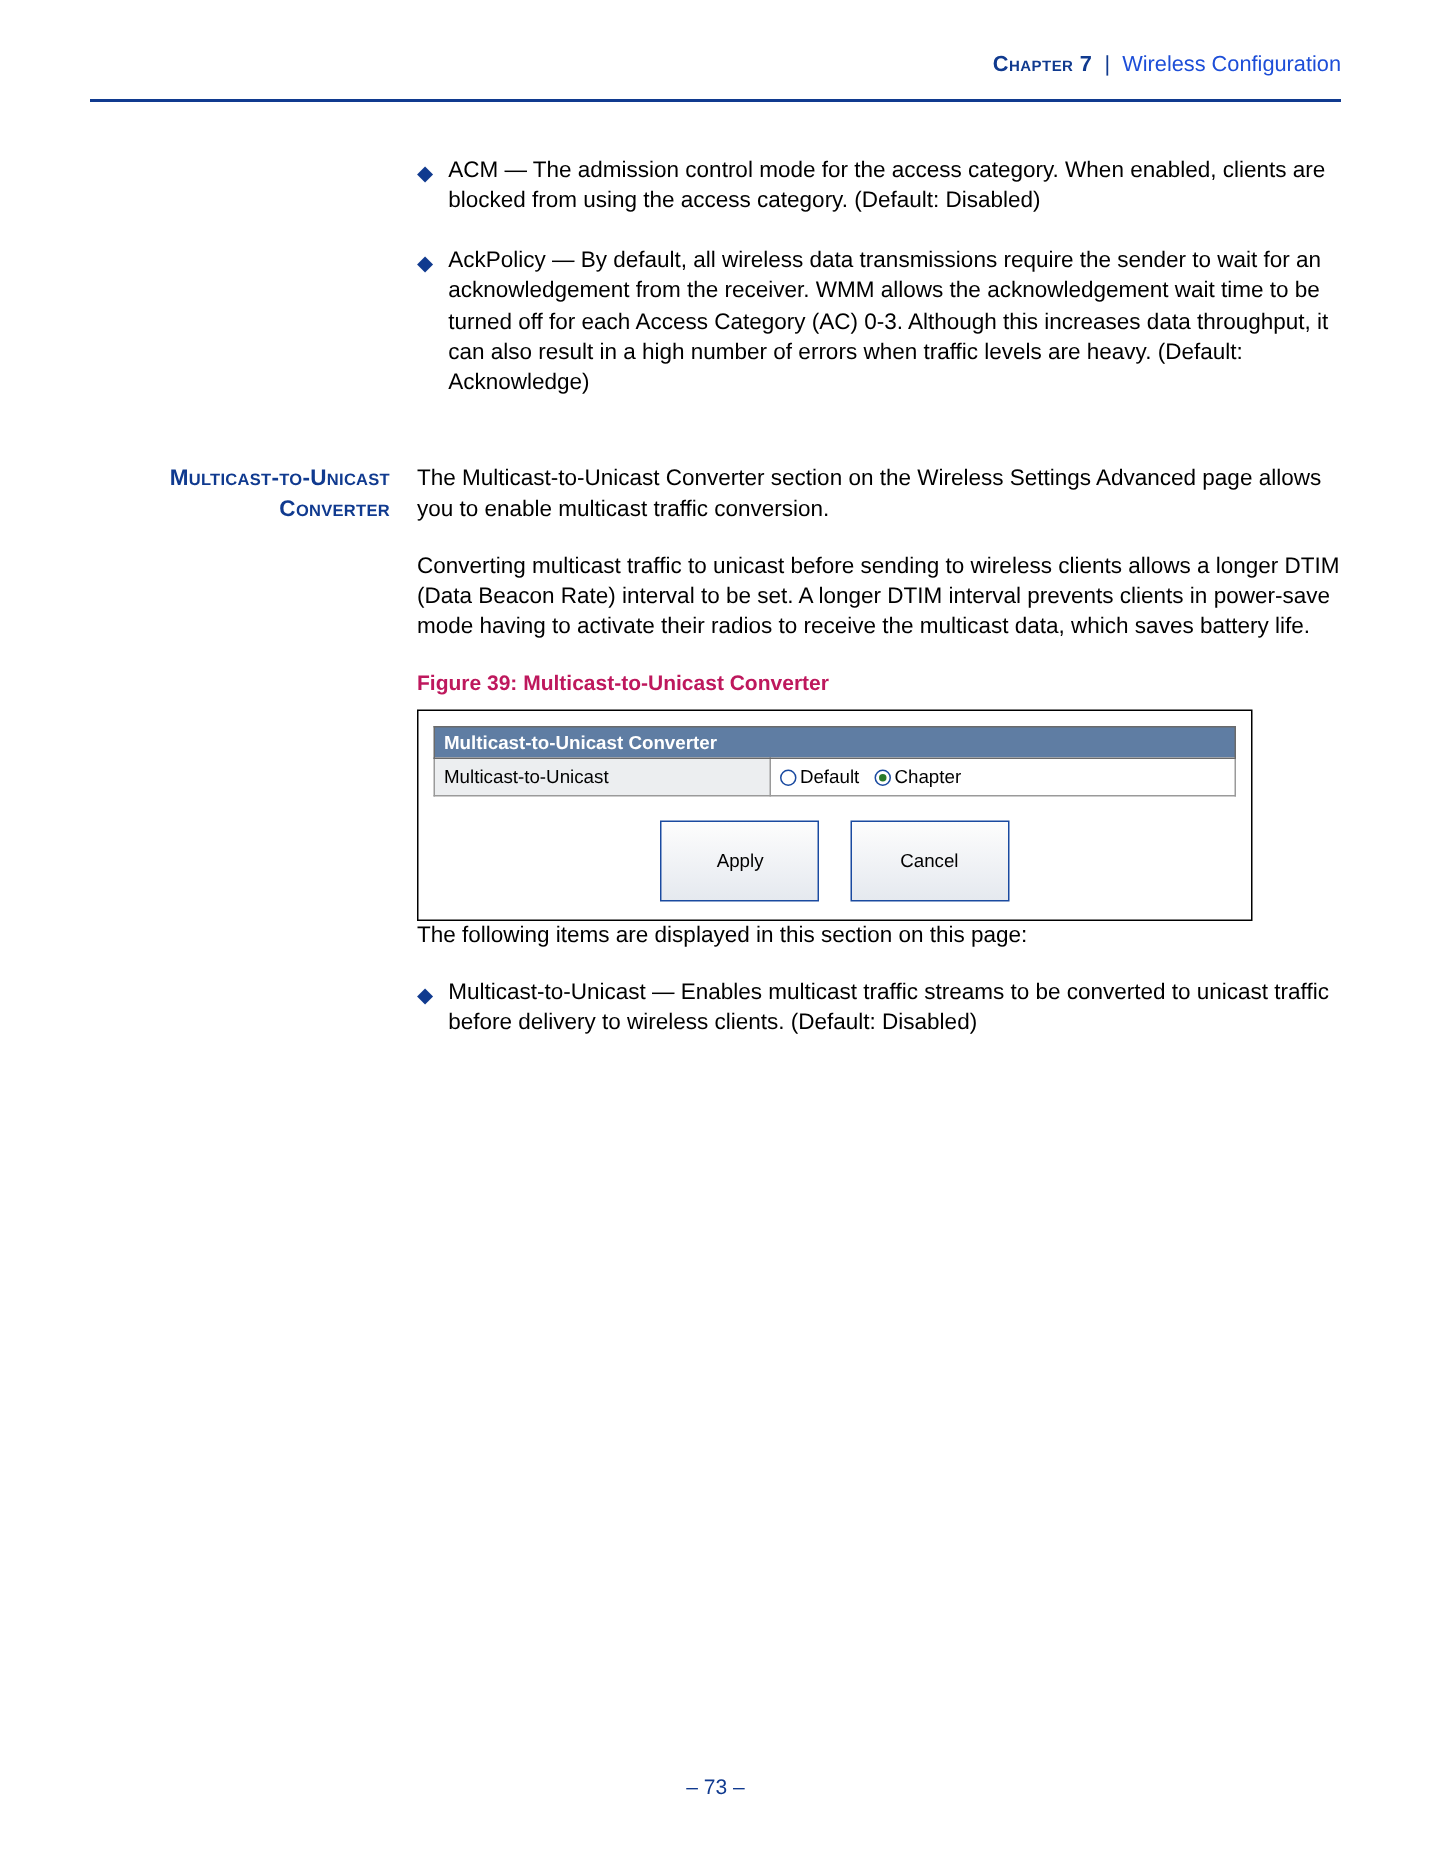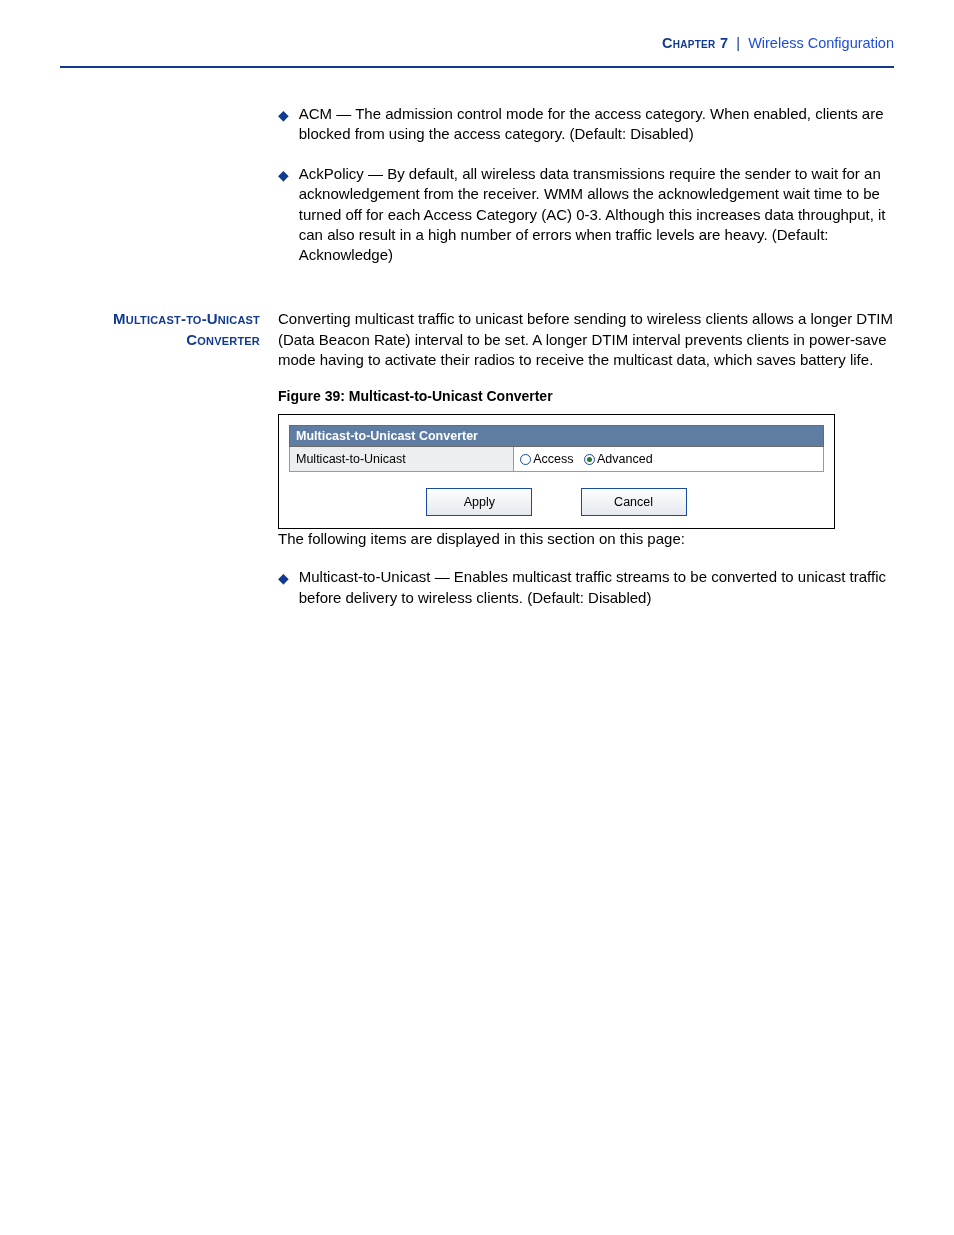--- a/index.html
+++ b/index.html
@@ -77,21 +77,21 @@
     font-variant: small-caps;
     font-size: 15px;
     line-height: 1.35;
     letter-spacing: 0.2px;
   }
   .section-body p {
     margin: 0 0 18px 0;
     line-height: 1.35;
   }
   .fig-caption {
-    color: #000000;
+    color: #be185d;
     font-weight: bold;
     font-size: 14px;
     margin-top: 6px;
     margin-bottom: 10px;
   }
   
   .figure {
     border: 1px solid #000;
     width: 557px;
     padding: 10px 10px 12px 10px;
@@ -145,28 +145,28 @@
     background: #2a7a2a;
     border-radius: 50%;
   }
   .btn-row {
     text-align: center;
     margin-top: 16px;
   }
   .btn {
     display: inline-block;
     min-width: 84px;
-    padding: 6px 10px;
+    padding: 19px 10px;
     border: 1px solid #1a4aa0;
     background: linear-gradient(#fdfdfd,#e5e9ef);
     font-family: Tahoma, Verdana, sans-serif;
     font-size: 12.5px;
     color: #000;
     text-align: center;
-    margin: 0 22px;
+    margin: 0 8px;
   }
   .after-fig {
     margin-top: 34px;
   }
   .footer {
     position: absolute;
     bottom: 36px;
     left: 0;
     width: 100%;
     text-align: center;
@@ -195,36 +195,37 @@
     </div>
 
     <div class="bullet-item">
       <span class="bullet-mark">◆</span>
       <span class="bullet-text"><strong>AckPolicy</strong><span> — By default, all wireless data transmissions require the sender to wait for an acknowledgement from the receiver. WMM allows the acknowledgement wait time to be turned off for each Access Category (AC) 0-3. Although this increases data throughput, it can also result in a high number of errors when traffic levels are heavy. (Default: Acknowledge)</span></span>
     </div>
 
     <div class="section-row">
       <div class="sidehead">Multicast-to-Unicast Converter</div>
       <div class="section-body">
+        <p>The Multicast-to-Unicast Converter section on the Wireless Settings Advanced page allows you to enable multicast traffic conversion.</p>
         <p>Converting multicast traffic to unicast before sending to wireless clients allows a longer DTIM (Data Beacon Rate) interval to be set. A longer DTIM interval prevents clients in power-save mode having to activate their radios to receive the multicast data, which saves battery life.</p>
 
         <div class="fig-caption">Figure 39:  Multicast-to-Unicast Converter</div>
 
         <div class="figure">
           <table class="ui-table">
             <tbody>
                 <tr>
               <th colspan="2">Multicast-to-Unicast Converter</th>
             </tr>
             <tr>
               <td class="label">Multicast-to-Unicast</td>
               <td class="value">
-                <span class="radio"></span><span>Access</span>
+                <span class="radio"></span><span>Default</span>
                 &nbsp;
-                <span class="radio checked"></span><span>Advanced</span>
+                <span class="radio checked"></span><span>Chapter</span>
               </td>
             </tr>
           </tbody>
             </table>
           <div class="btn-row">
             <span class="btn">Apply</span>
             <span class="btn">Cancel</span>
           </div>
         </div>
 
@@ -233,13 +234,14 @@
         <div class="bullet-item">
           <span class="bullet-mark">◆</span>
           <span class="bullet-text"><strong>Multicast-to-Unicast</strong><span> — Enables multicast traffic streams to be converted to unicast traffic before delivery to wireless clients. (Default: Disabled)</span></span>
         </div>
 
       </div>
     </div>
 
   </div>
 
+  <div class="footer">–  73  –</div>
 </div>
 
 </body></html>

